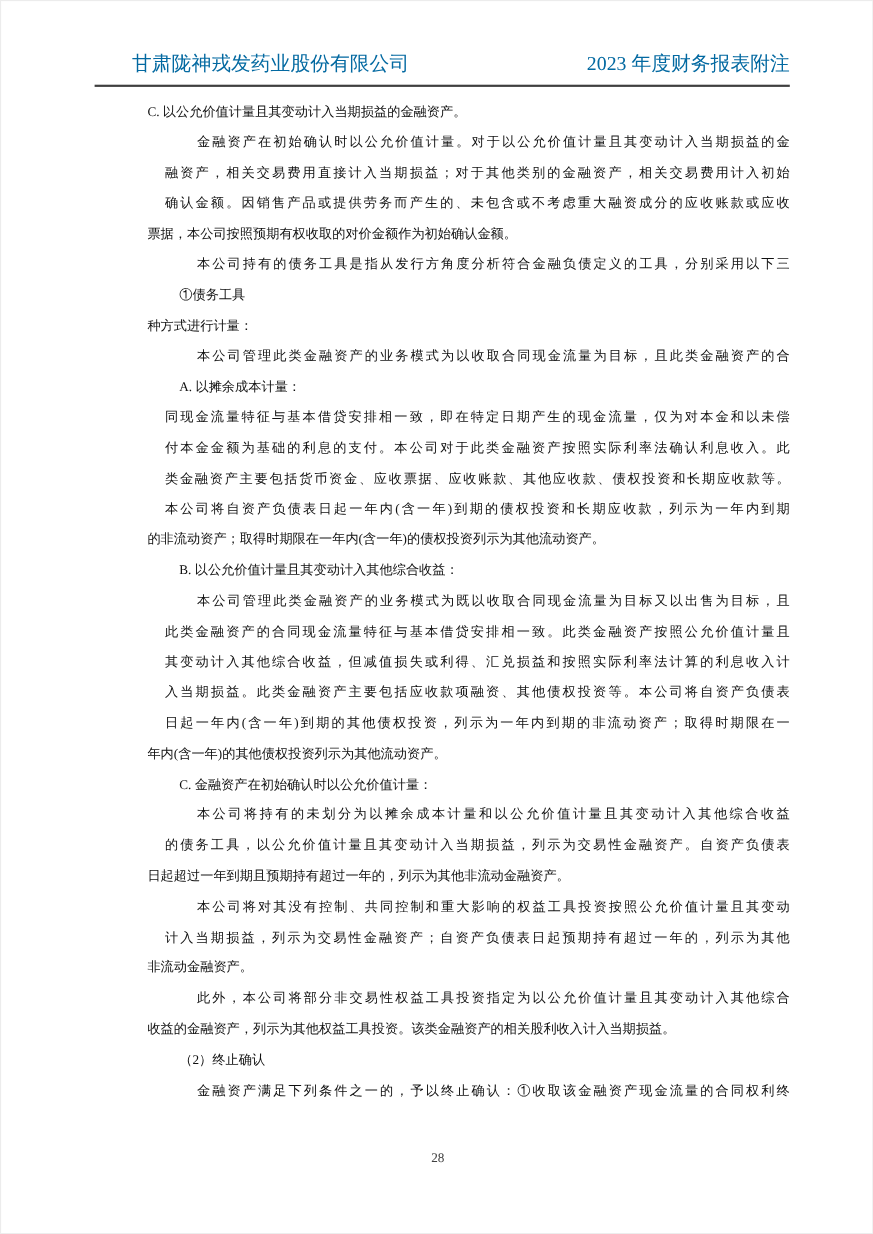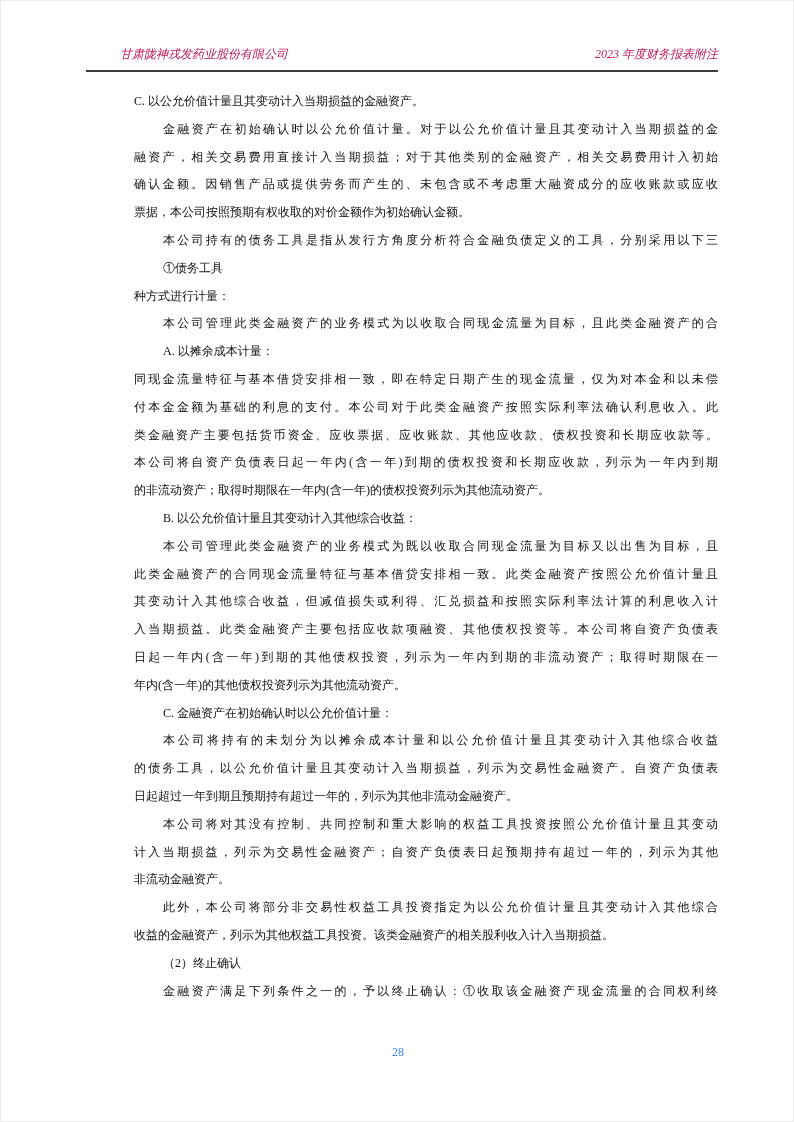--- a/index.html
+++ b/index.html
@@ -18,23 +18,22 @@
     box-sizing: border-box;
     border: 1px solid #ececec;
   }
   .header {
     position: absolute;
     left: 85px;
     top: 45px;
     width: 632px;
     border-bottom: 2px solid #3f3f3f;
     padding-bottom: 7px;
-    font-size: 12px;
-    color: #be185d;
-    font-style: italic;
+    font-size: 18px;
+    color: #0369a1;
   }
   .header-inner {
     display: flex;
     justify-content: space-between;
     align-items: baseline;
     padding-left: 34px;
   }
   .doc-body {
     position: absolute;
     left: 133px;
@@ -48,35 +47,36 @@
     line-height: 27.8px;
     text-align: left;
     white-space: nowrap;
     overflow: visible;
   }
   .line.fill {
     white-space: normal;
     text-align: justify;
     text-align-last: justify;
     text-justify: inter-character;
+    margin-left: 16px;
   }
   .line.indent {
     padding-left: 29px;
   }
   .line.indent.fill {
     padding-left: 29px;
   }
   .footer {
     position: absolute;
     left: 0;
     top: 1044px;
     width: 794px;
     text-align: center;
     font-size: 12px;
-    color: #3b82f6;
+    color: #404040;
   }
 </style>
 </head>
 <body>
 
 <div class="page">
 
   <div class="header">
     <div class="header-inner">
       <span>甘肃陇神戎发药业股份有限公司</span>

